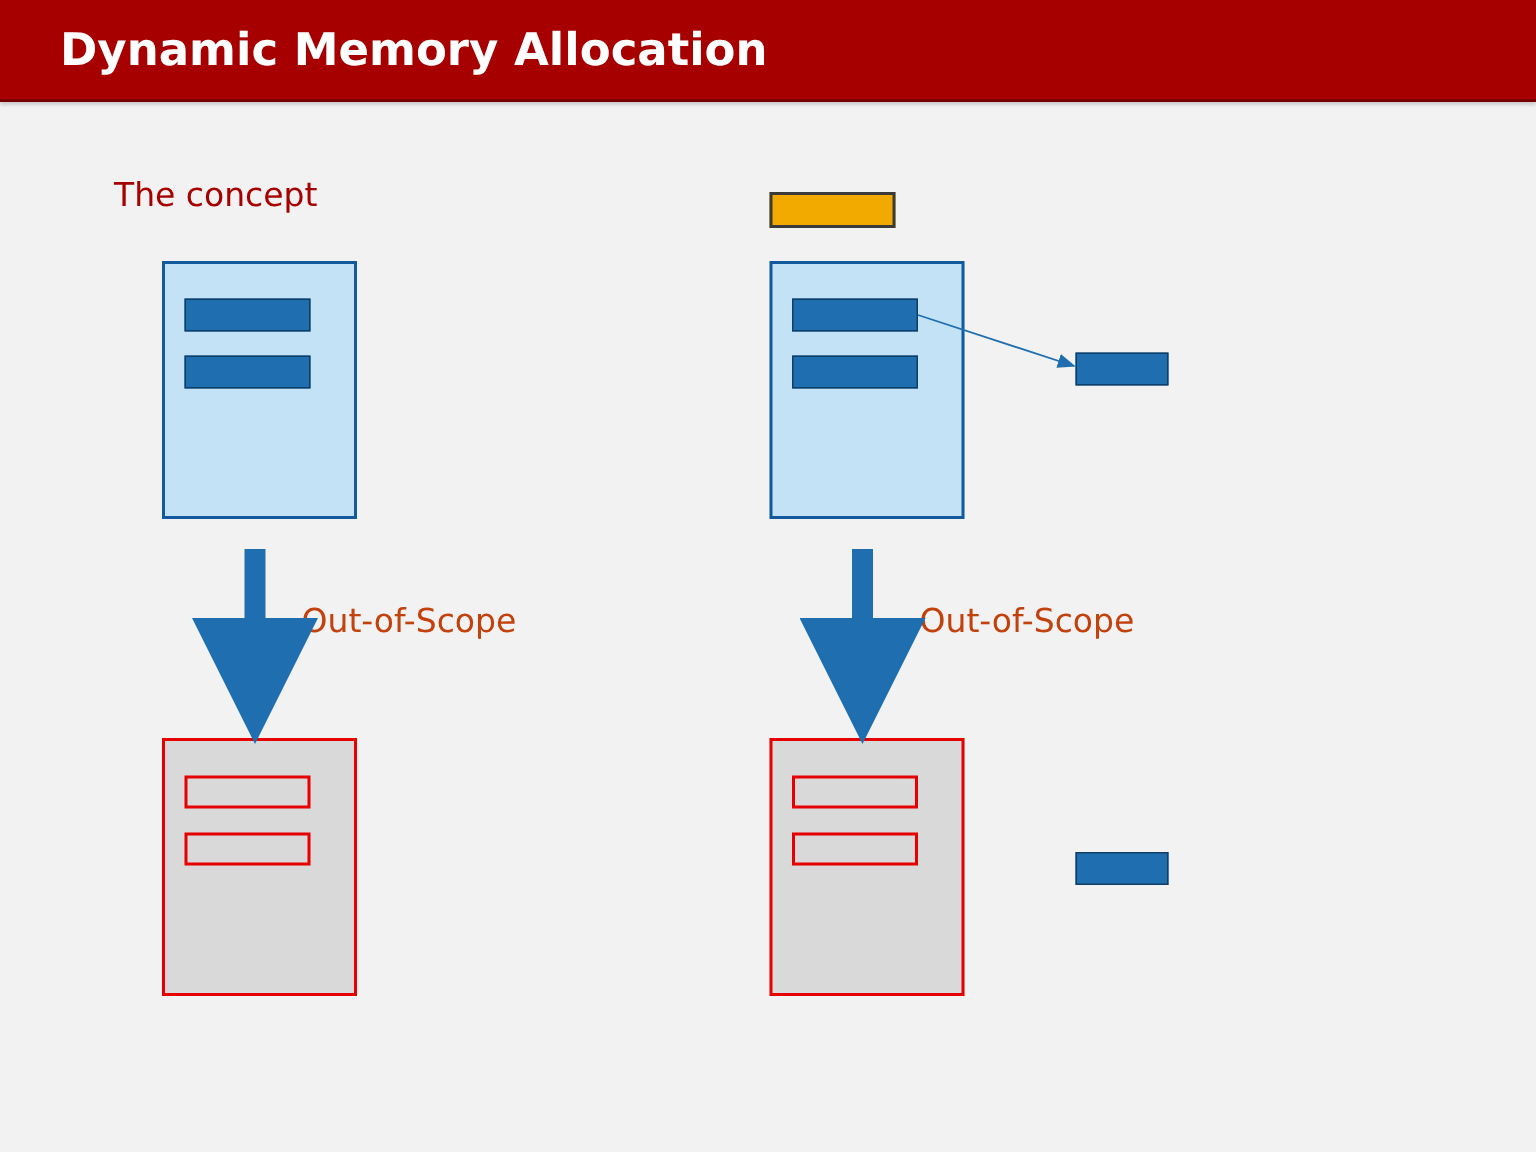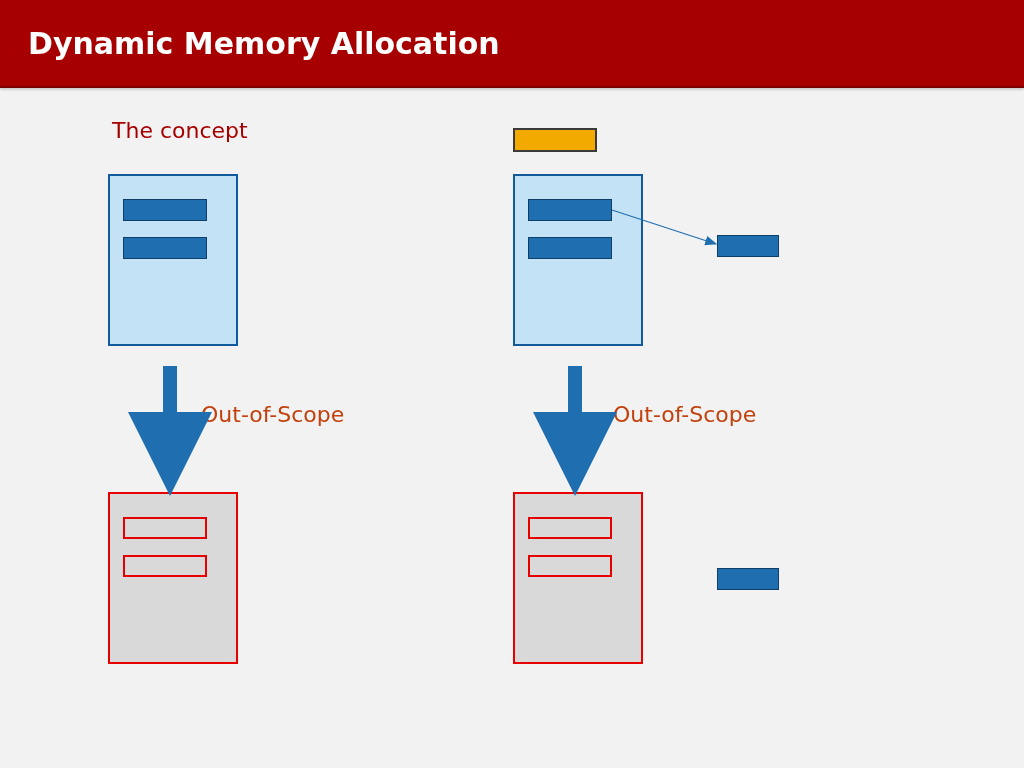--- a/index.html
+++ b/index.html
@@ -5,39 +5,38 @@
   * { box-sizing: border-box; }
   html, body {
     margin: 0; padding: 0;
     width: 1024px; height: 768px;
     background: #f2f2f2;
     font-family: "DejaVu Sans", "Open Sans", Verdana, sans-serif;
     overflow: hidden;
   }
   .header {
     background: #a60000;
-    height: 88px;
+    height: 68px;
     display: flex;
     align-items: center;
-    padding-left: 28px;
+    padding-left: 40px;
     border-bottom: 2px solid #7a0000;
     box-shadow: 0 2px 2px rgba(0,0,0,0.15);
   }
   .header h1 {
     color: #fff;
     font-weight: 700;
     font-size: 30px;
     margin: 0;
   }
   .concept-label {
     position: absolute;
     left: 76px; top: 118px;
     color: #a60000;
     font-size: 22px;
-    margin-left: 36px;
   }
   .canvas {
     position: absolute;
     left: 0; top: 0;
     width: 1024px; height: 768px;
     pointer-events: none;
   }
   .box-blue {
     position: absolute;
     background: #c3e2f6;

